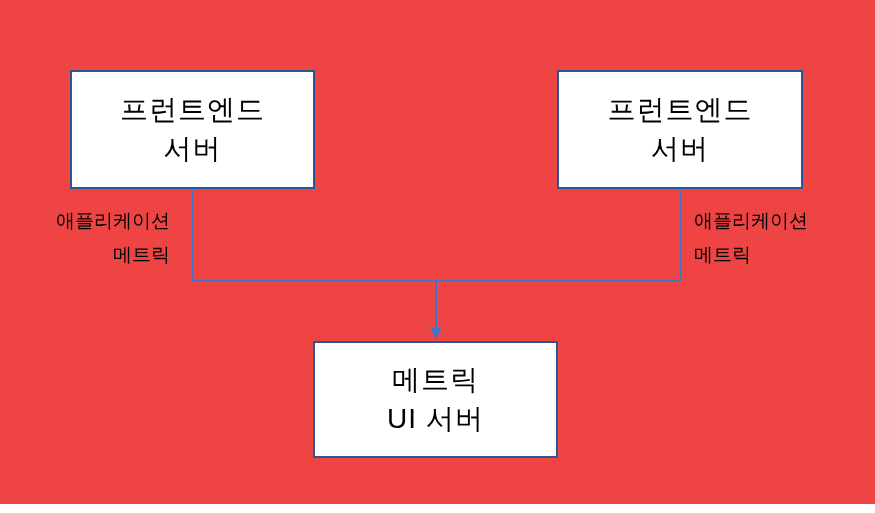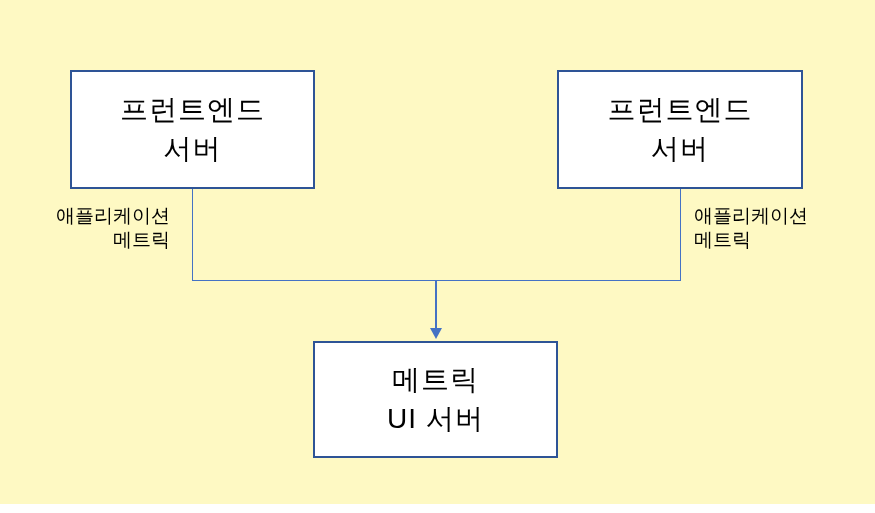--- a/index.html
+++ b/index.html
@@ -5,21 +5,21 @@
   html, body {
     margin: 0;
     padding: 0;
     background: #ffffff;
     font-family: "Liberation Sans", "DejaVu Sans", sans-serif;
   }
   .canvas {
     position: relative;
     width: 875px;
     height: 504px;
-    background: #fef9c3;
+    background: #ef4444;
     overflow: hidden;
   }
   .node {
     position: absolute;
     box-sizing: border-box;
     background: #ffffff;
     border: 2px solid #2e5496;
     display: flex;
     align-items: center;
     justify-content: center;
@@ -52,21 +52,21 @@
     width: 0;
     height: 0;
     border-left: 6.5px solid transparent;
     border-right: 6.5px solid transparent;
     border-top: 11px solid #4472c4;
   }
 
   .edge-label {
     position: absolute;
     font-size: 19px;
-    line-height: 24px;
+    line-height: 34px;
     color: #000000;
     white-space: pre-line;
   }
   .edge-label-left  { left: 20px;  top: 204px; width: 150px; text-align: right; }
   .edge-label-right { left: 694px; top: 204px; width: 165px; text-align: left; }
 </style>
 </head>
 <body>
 
 <div class="canvas">

